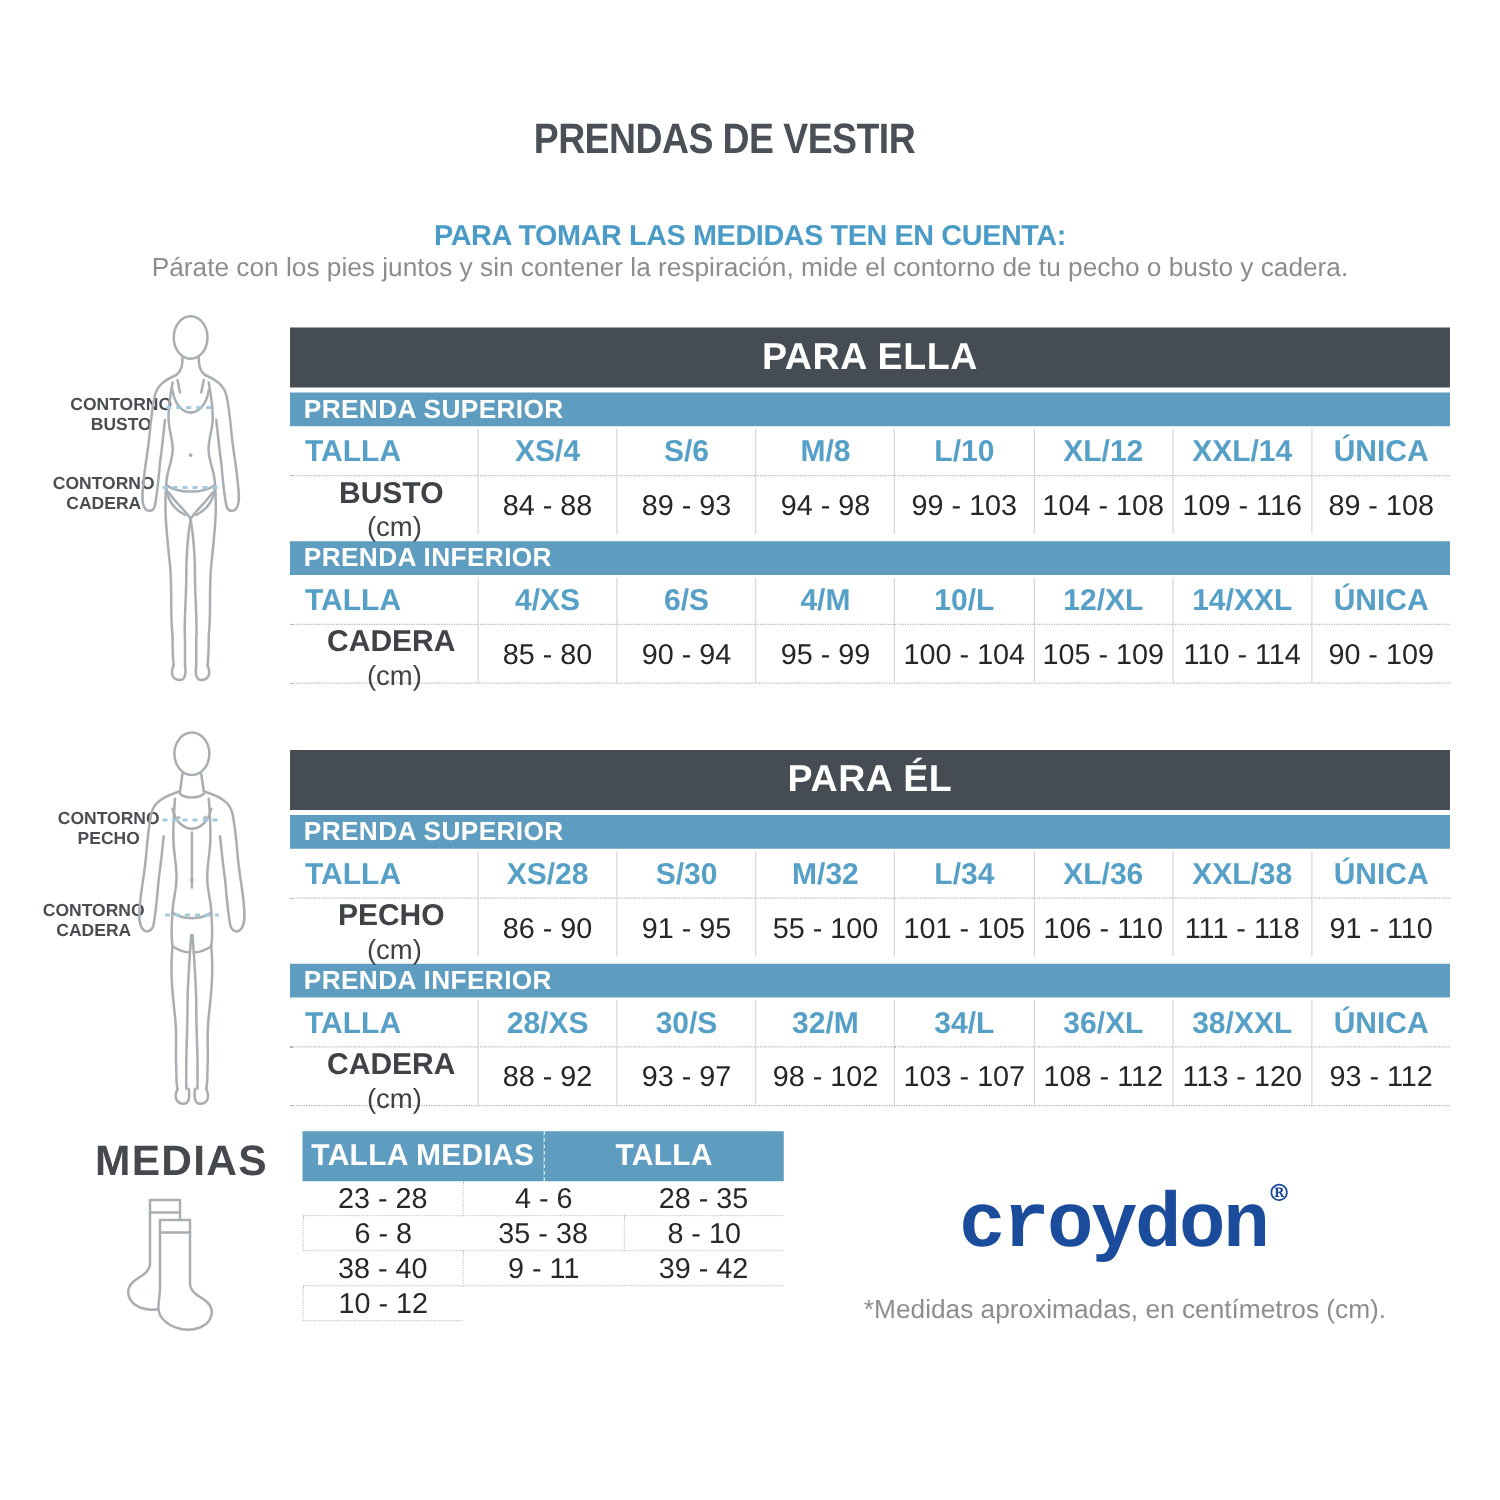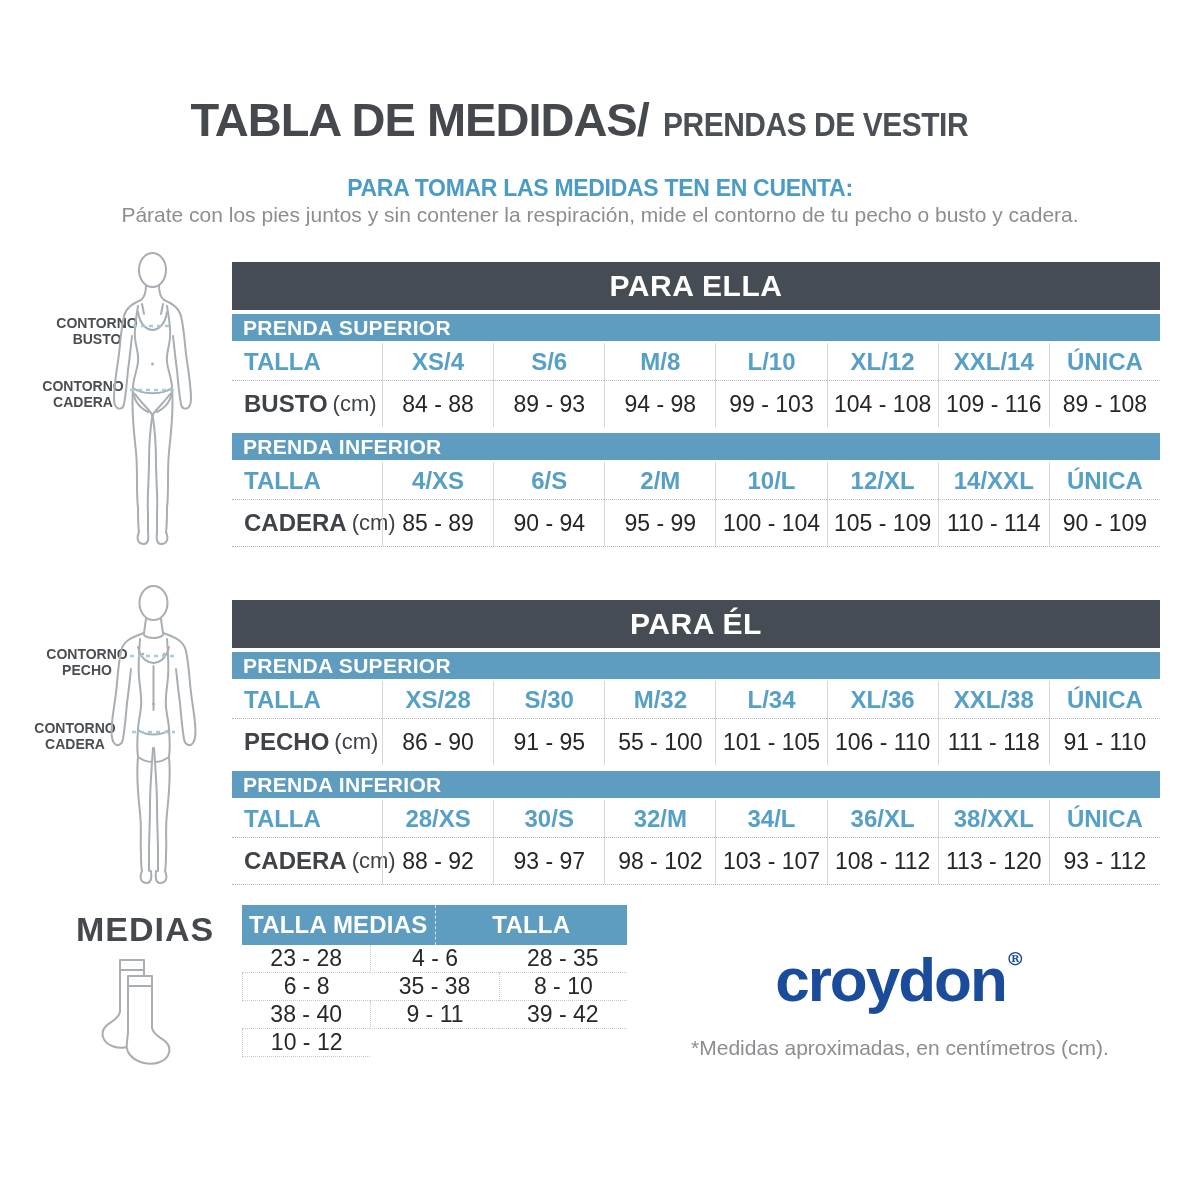--- a/index.html
+++ b/index.html
@@ -19,21 +19,21 @@
   .size-table.ella { top:262px; }
   .size-table.el   { top:600px; }
   .tbl-title { height:48px; line-height:48px; background:#454c53; color:#fff; text-align:center;
                font-size:30px; font-weight:700; letter-spacing:0.5px; }
   .section-bar { margin-top:4px; height:27px; line-height:27px; background:#5e9dbf; color:#fff;
                  padding-left:11px; font-size:21px; font-weight:700; letter-spacing:0.3px; }
   .grid { margin-top:2px; display:grid; grid-template-columns:150px repeat(7,1fr); grid-template-rows:38px 46px; align-items:center; }
   .grid > div { height:100%; display:flex; align-items:center; justify-content:center; border-left:1px solid #d8d8d8; }
   .grid > div.first { border-left:none; justify-content:flex-start; padding-left:12px; }
   .grid > div.head { border-bottom:1px dotted #b5b5b5; color:#56a0c8; font-size:24px; font-weight:700; }
-  .grid > div.val  { color:#242628; font-size:23px; }
+  .grid > div.val  { color:#242628; font-size:23px;flex-direction:column; }
   .mlabel { font-weight:700; color:#3f4347; font-size:24px; }
   .munit  { font-weight:400; color:#3f4347; font-size:22px; margin-left:5px; }
   .size-section.last .grid { border-bottom:1px dotted #b5b5b5; }
   .size-section + .size-section .section-bar { margin-top:6px; }
 
   
   .fig-label { position:absolute; text-align:center; font-size:14px; font-weight:700; color:#4a4e52; line-height:1.15; }
   .lbl-busto    { left:42px;  top:315px; width:110px; }
   .lbl-cadera-f { left:28px;  top:378px; width:110px; }
   .lbl-pecho    { left:32px;  top:646px; width:110px; }
@@ -50,36 +50,35 @@
   .socks-head > div { height:40px; line-height:40px; background:#5e9dbf; color:#fff; text-align:center;
                       font-size:24px; font-weight:700; letter-spacing:0.2px; }
   .socks-head > div + div { border-left:1px dashed rgba(255,255,255,.75); }
   .socks-body { display:grid; grid-template-columns:1fr 1fr 1fr; }
   .socks-body > div { height:28px; display:flex; align-items:center; justify-content:center;
                       font-size:23px; color:#26282a; border-bottom:1px dotted #c9c9c9; }
   .socks-body > div:nth-child(even) { border-left:1px dotted #c9c9c9; }
 
   
   .brand-wrap { position:absolute; left:690px; top:944px; width:420px; text-align:center; }
-  .brand { font-family:Liberation Sans, sans-serif; font-weight:700; font-size:62px; color:#1b4c9b; letter-spacing:-2px; }
+  .brand { font-family:Liberation Mono, monospace; font-weight:700; font-size:62px; color:#1b4c9b; letter-spacing:-2px; }
   .brand-reg { font-family:"DejaVu Serif", serif; font-weight:700; font-size:19px; color:#1b4c9b; vertical-align:36px; letter-spacing:0; }
   .footnote { position:absolute; left:650px; top:1036px; width:500px; text-align:center; font-size:21px; color:#8b8e91; }
 
   svg .outline { fill:none; stroke:#a9aeb3; stroke-width:2; stroke-linecap:round; stroke-linejoin:round; }
   svg .fillw   { fill:#ffffff; stroke:#a9aeb3; stroke-width:2; stroke-linejoin:round; }
   svg .measure { fill:none; stroke:#a3cbe0; stroke-width:2.5; stroke-dasharray:4 4; }
   svg .dot     { fill:#a9aeb3; }
 </style>
 </head>
 <body>
 
 <div class="page">
 
   <div class="title-row">
-    <span class="title-main">TABLA DE MEDIDAS/</span>
     <span class="title-sub">PRENDAS DE VESTIR</span>
   </div>
   <div class="subtitle">PARA TOMAR LAS MEDIDAS TEN EN CUENTA:</div>
   <div class="description">Párate con los pies juntos y sin contener la respiración, mide el contorno de tu pecho o busto y cadera.</div>
 
   <div class="fig-label lbl-busto">CONTORNO BUSTO</div>
   <div class="fig-label lbl-cadera-f">CONTORNO CADERA</div>
   <svg class="fig-svg fig-female" width="105" height="300" viewBox="0 0 105 300">
     <g id="fhalf">
       <path class="outline" d="M46,37 C46,45 45,49 41,52"></path>
@@ -127,30 +126,30 @@
         <div class="val">89 - 108</div>
       </div>
     </div>
 
     <div class="size-section last">
       <div class="section-bar">PRENDA INFERIOR</div>
       <div class="grid">
         <div class="head first">TALLA</div>
         <div class="head">4/XS</div>
         <div class="head">6/S</div>
-        <div class="head">2/M</div>
+        <div class="head">4/M</div>
         <div class="head">10/L</div>
         <div class="head">12/XL</div>
         <div class="head">14/XXL</div>
         <div class="head">ÚNICA</div>
         <div class="val first">
           <span class="mlabel">CADERA</span>
           <span class="munit">(cm)</span>
         </div>
-        <div class="val">85 - 89</div>
+        <div class="val">85 - 80</div>
         <div class="val">90 - 94</div>
         <div class="val">95 - 99</div>
         <div class="val">100 - 104</div>
         <div class="val">105 - 109</div>
         <div class="val">110 - 114</div>
         <div class="val">90 - 109</div>
       </div>
     </div>
   </div>
 

